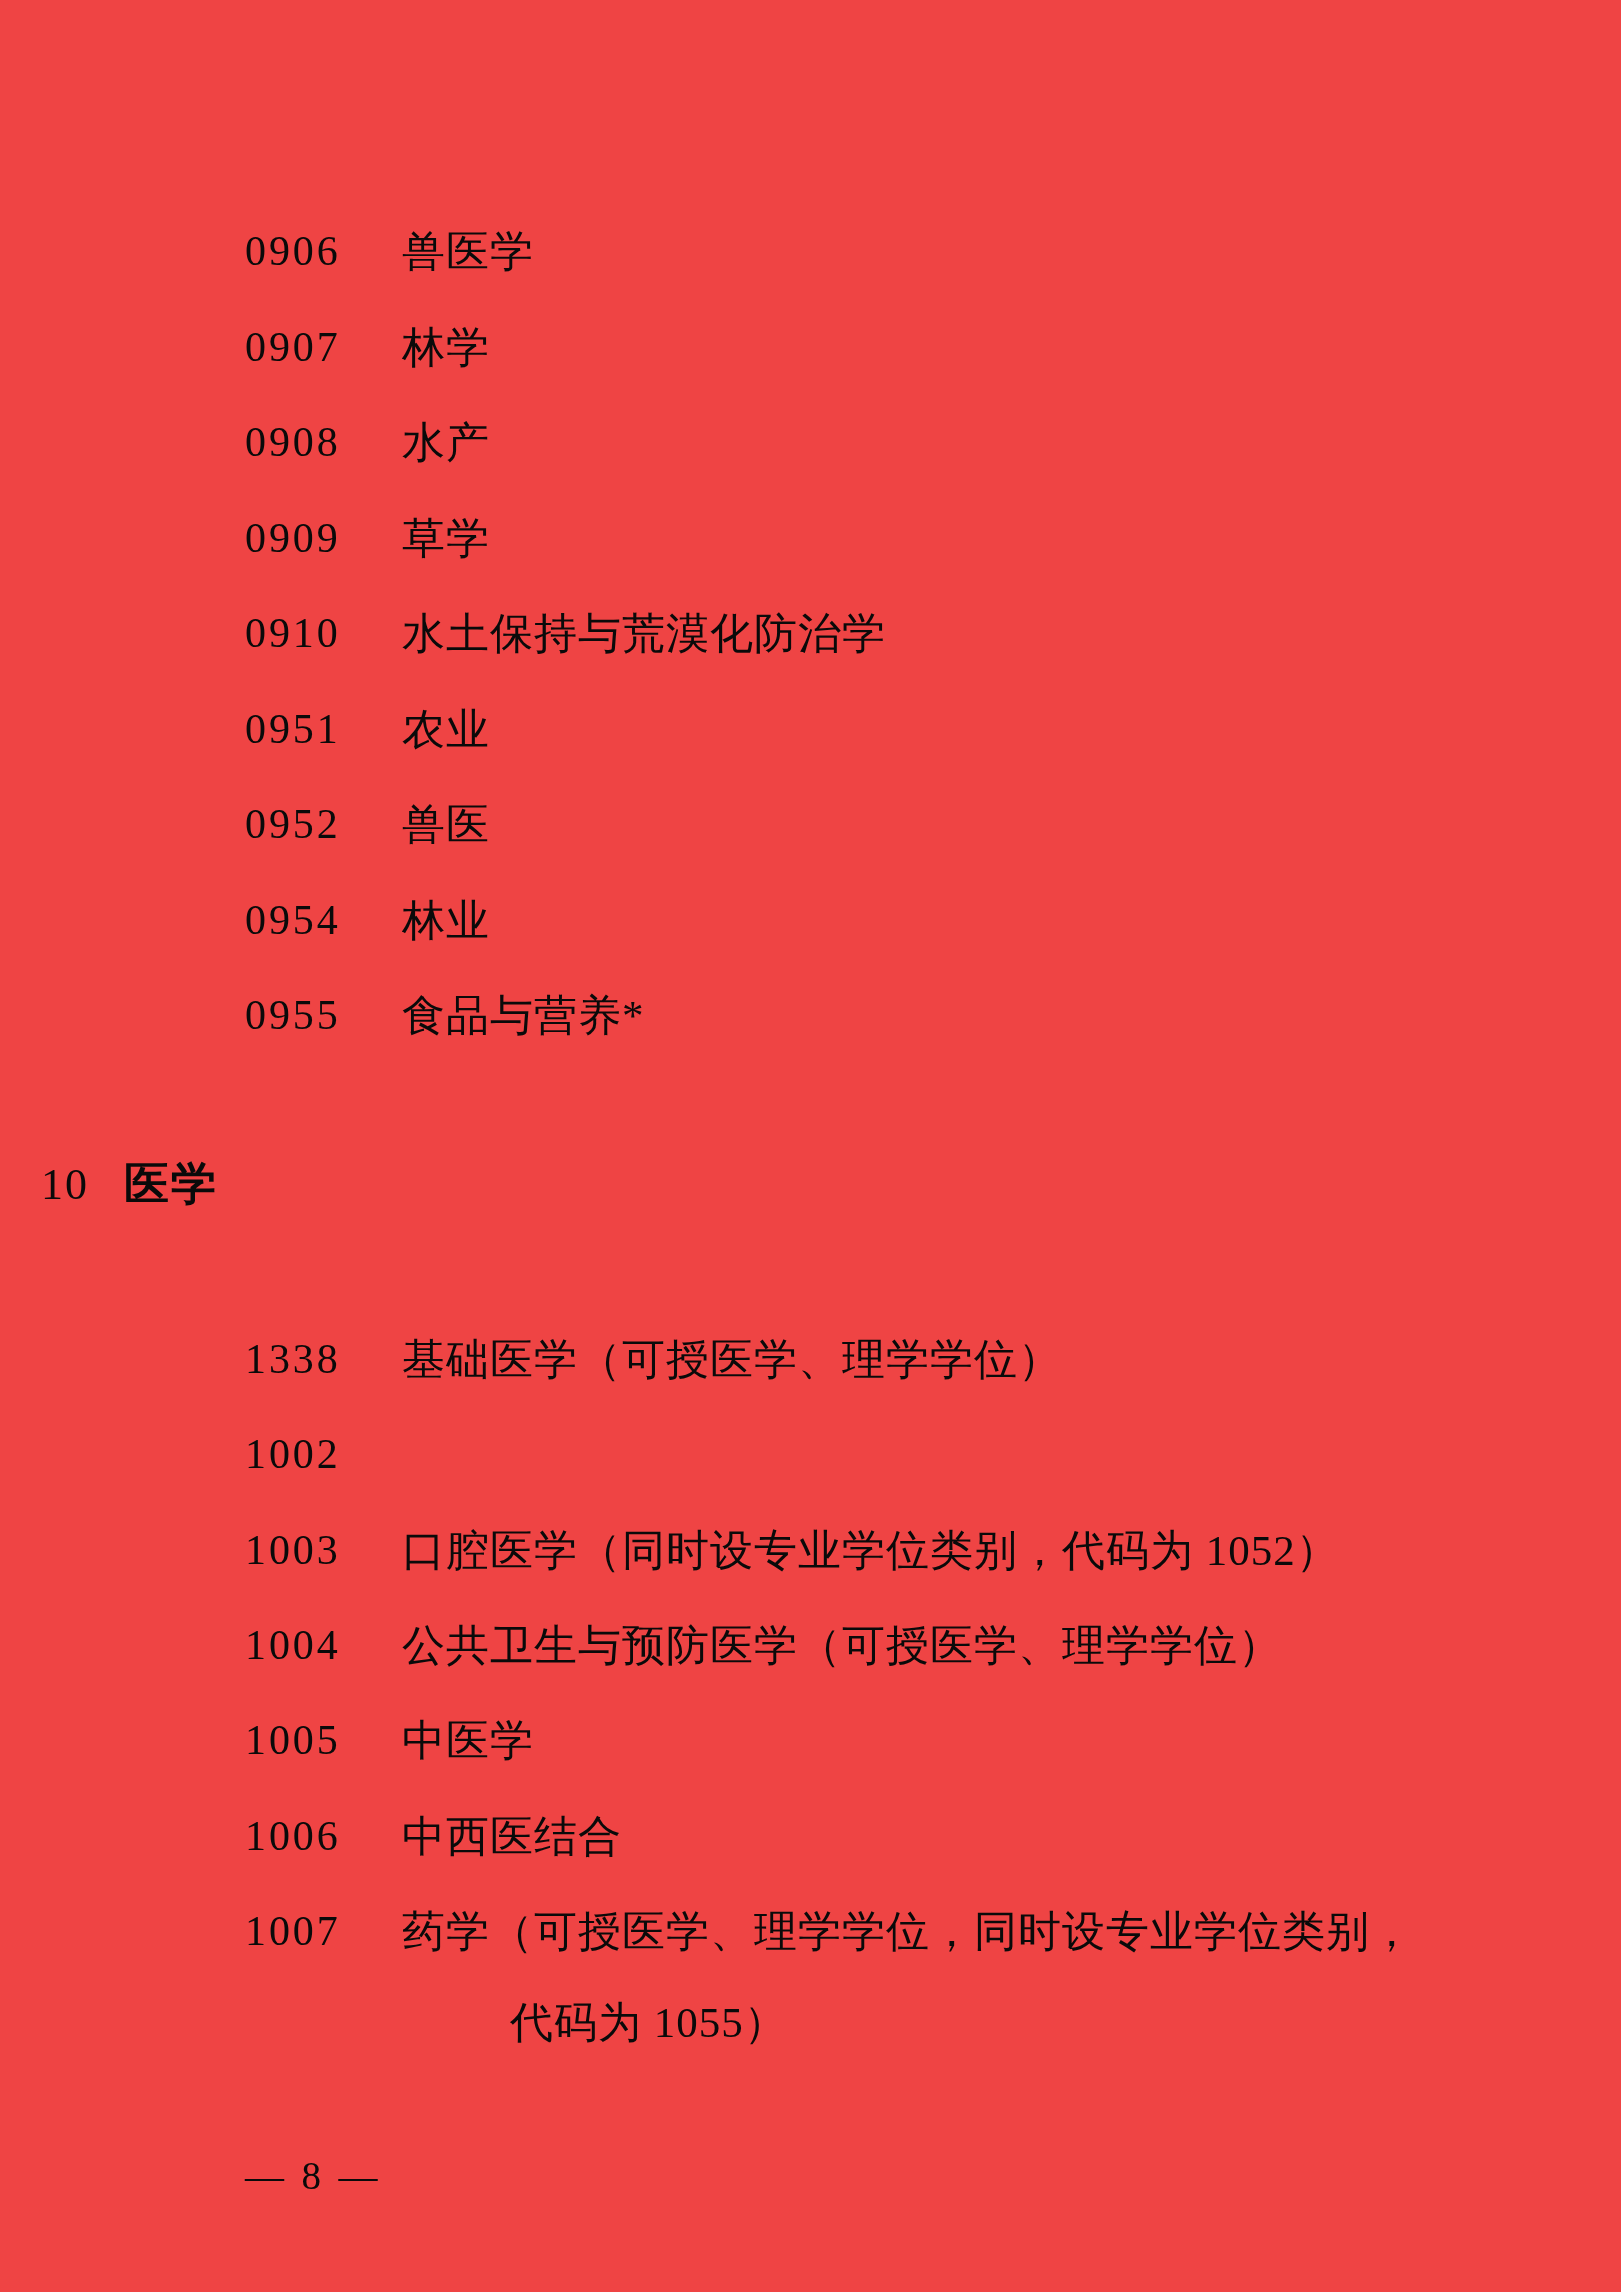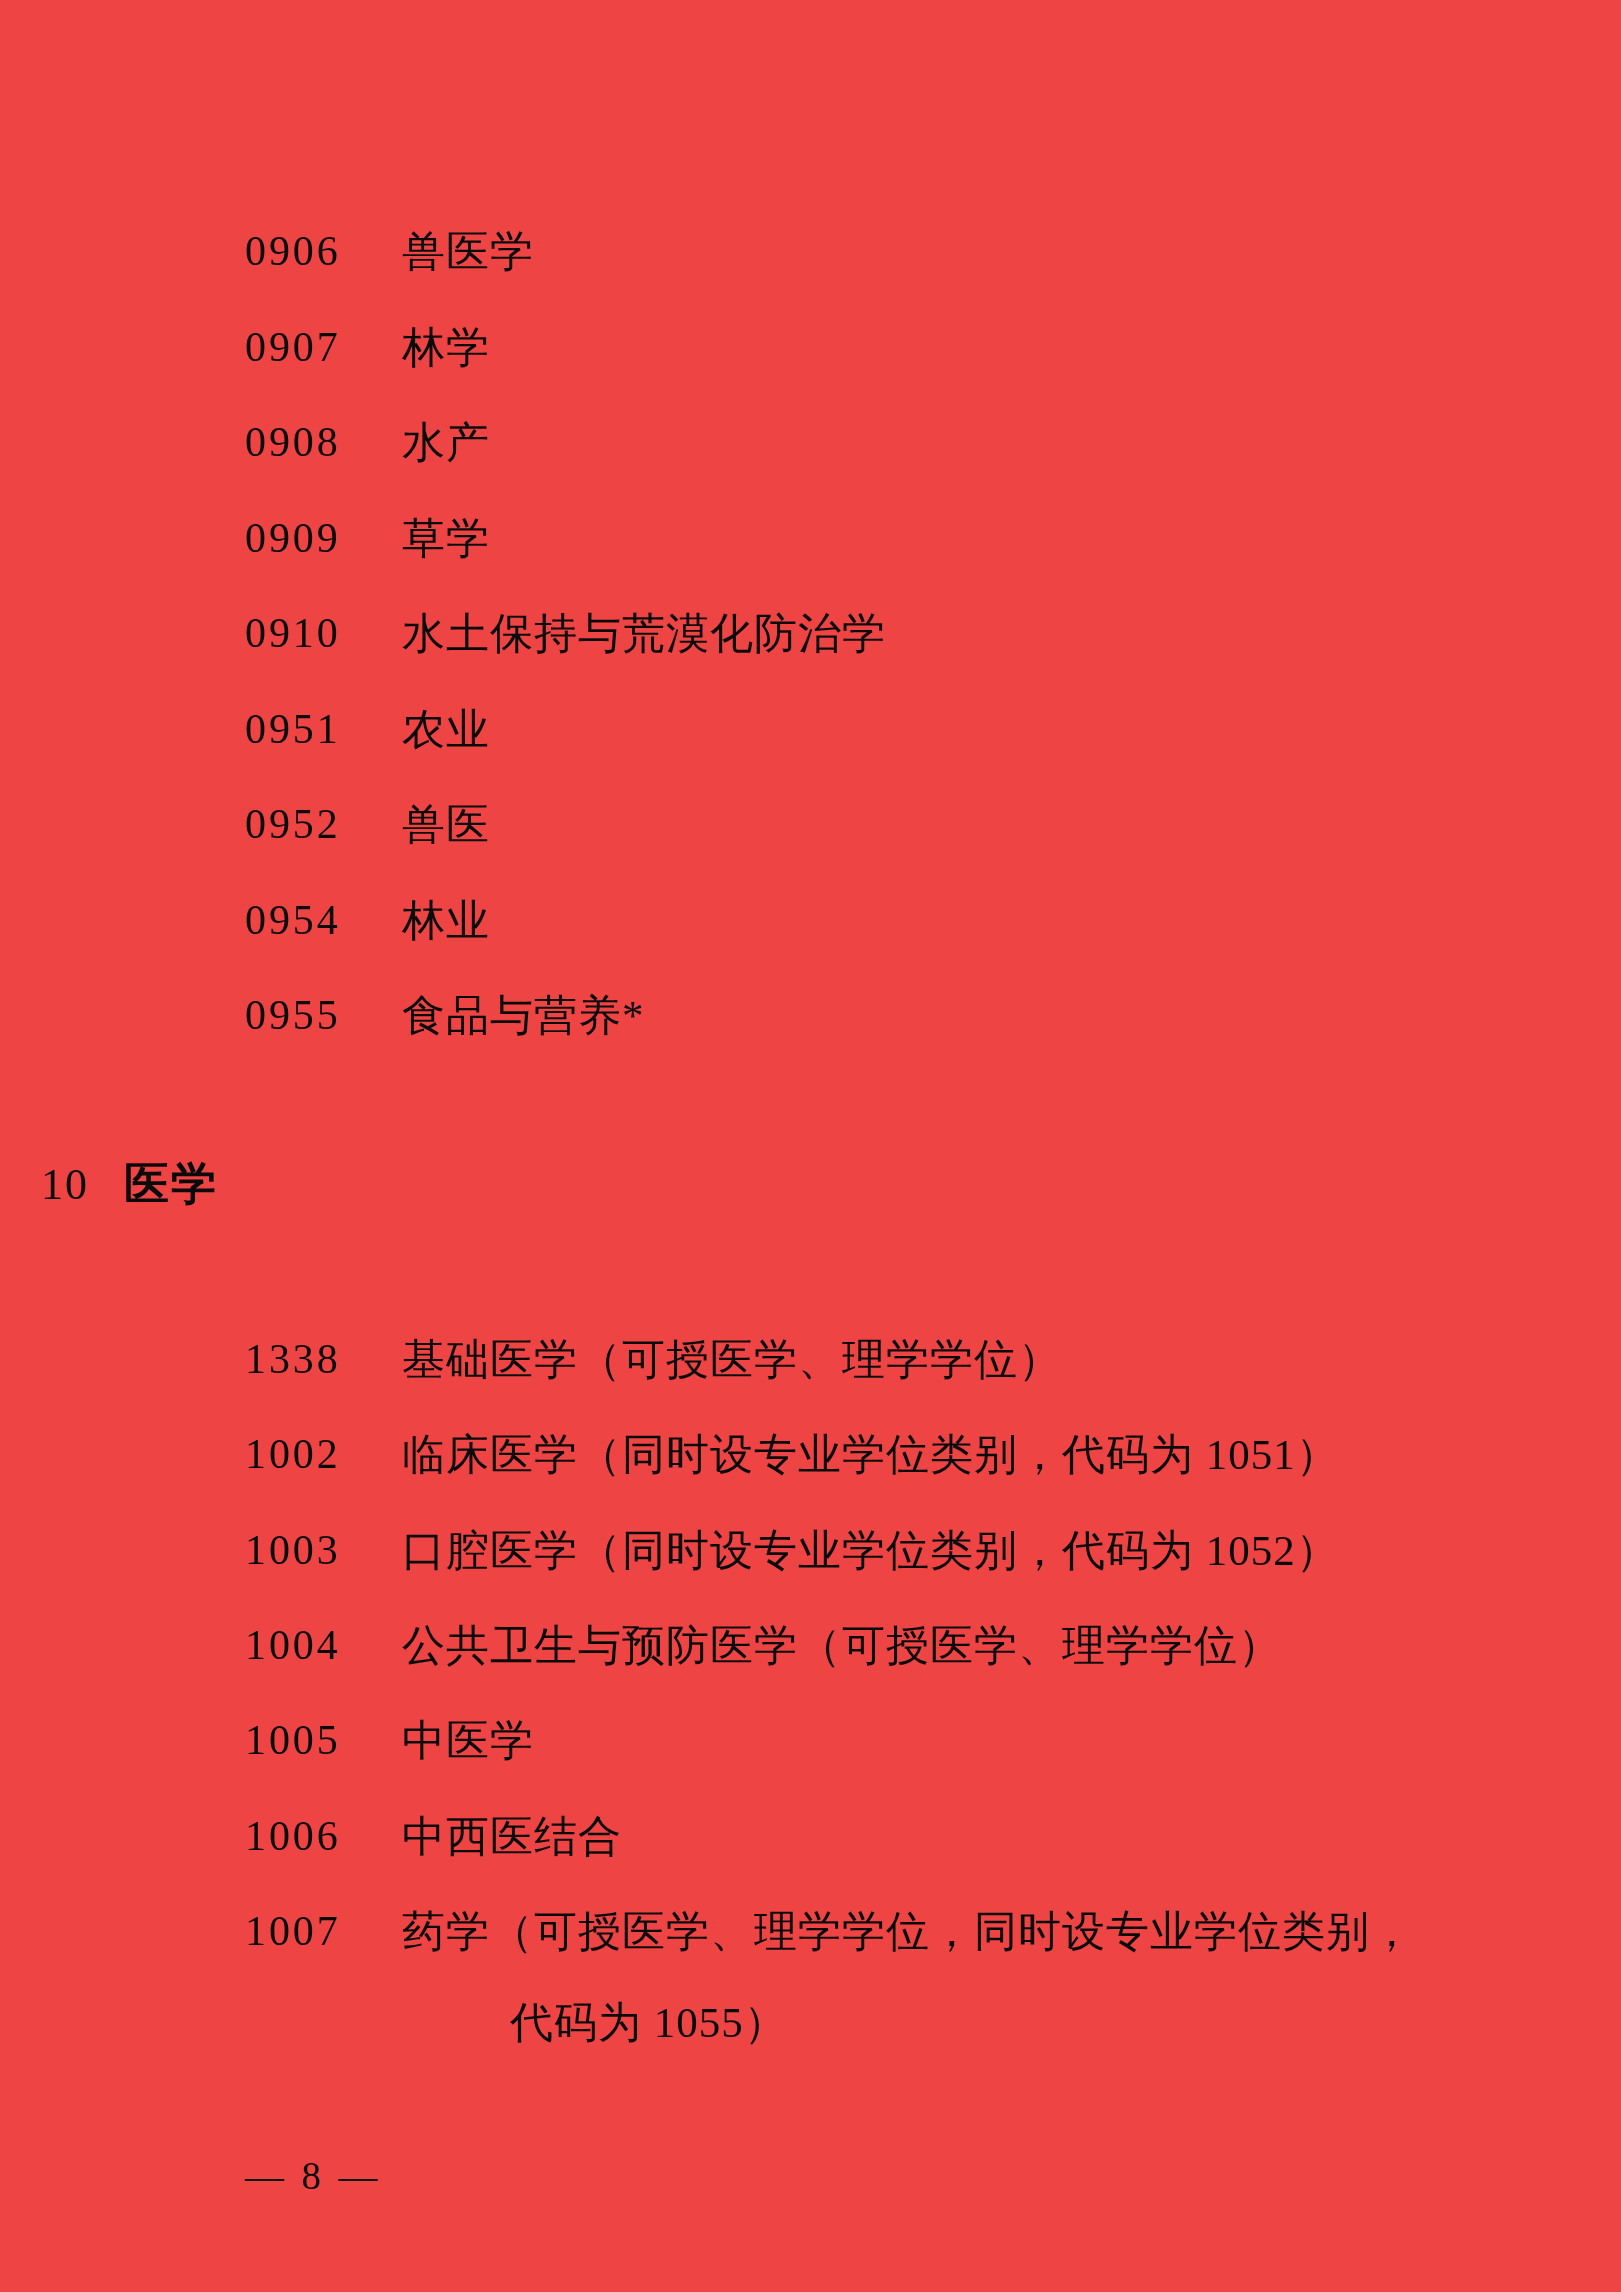--- a/index.html
+++ b/index.html
@@ -127,21 +127,20 @@
     <span class="heading-number">10</span><span class="heading-gap"></span><span class="heading-title">医学</span>
   </div>
 
   <div id="rows-medicine">
       <div class="row" style="top: 1338px;">
         <span class="code">1338</span>
         <span class="name">基础医学（可授医学、理学学位）</span>
       </div>
       <div class="row" style="top: 1433px;">
         <span class="code">1002</span>
-        <span class="name">临床医学（同时设专业学位类别，代码为 1051）</span>
       </div>
       <div class="row" style="top: 1529px;">
         <span class="code">1003</span>
         <span class="name">口腔医学（同时设专业学位类别，代码为 1052）</span>
       </div>
       <div class="row" style="top: 1624px; padding-left: 36px;">
         <span class="code">1004</span>
         <span class="name">公共卫生与预防医学（可授医学、理学学位）</span>
       </div>
       <div class="row" style="top: 1719px;">

